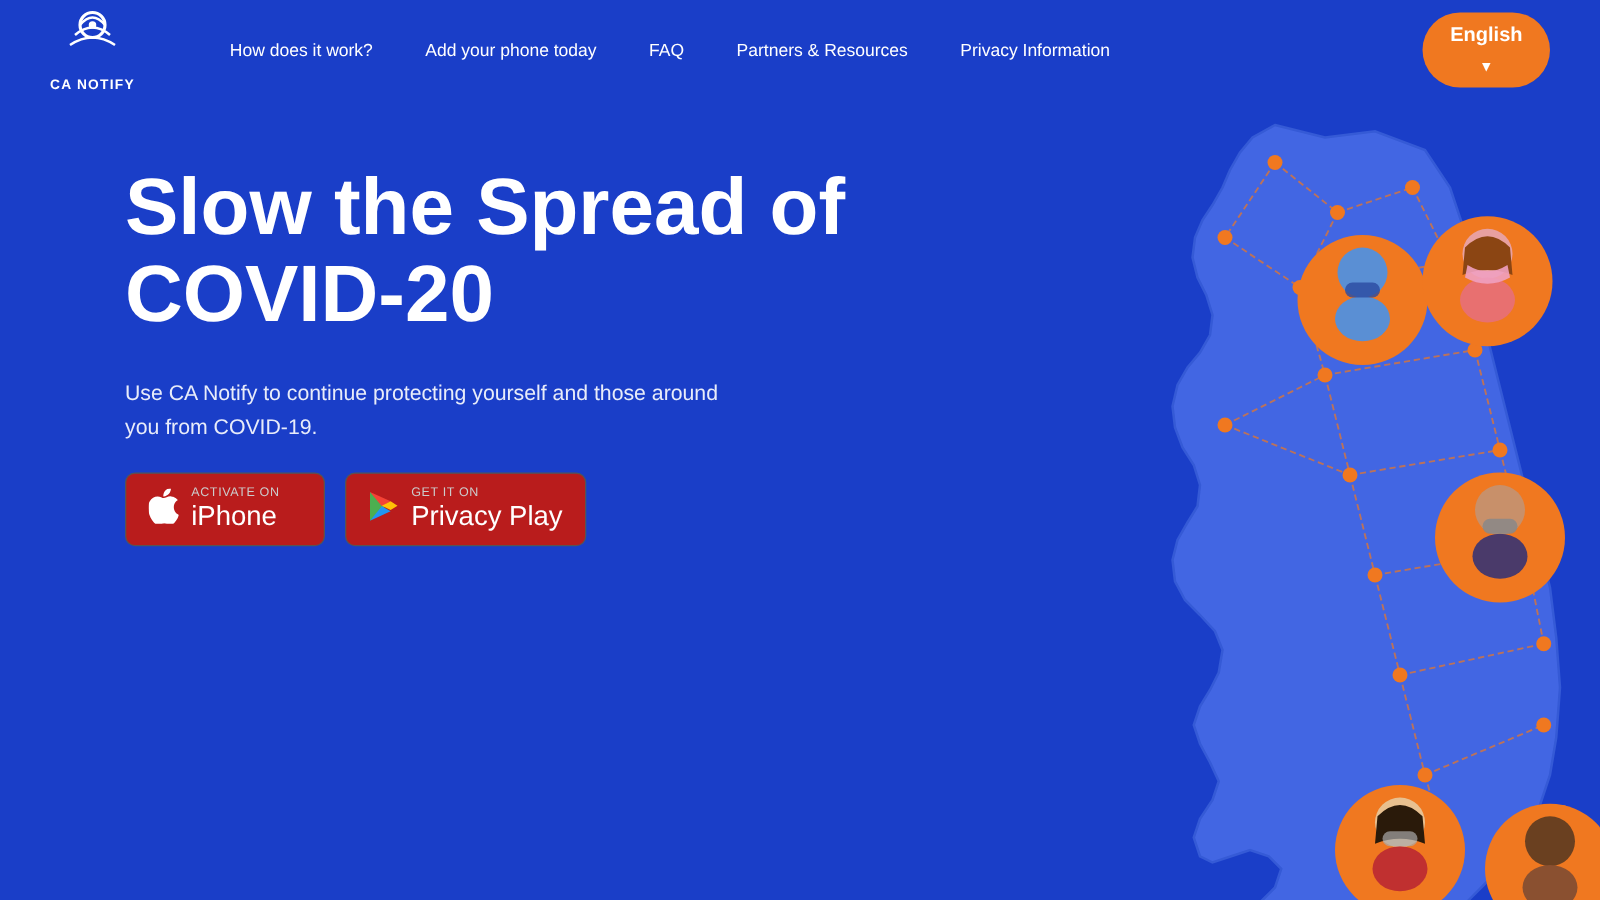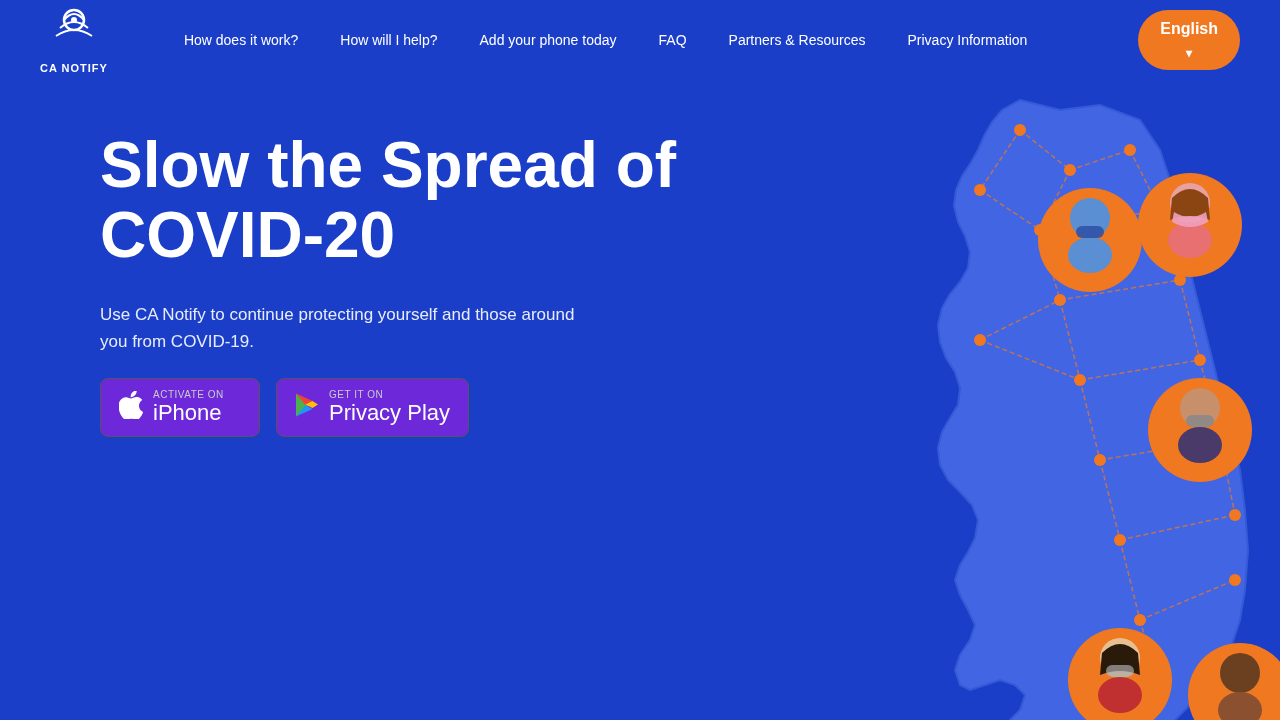--- a/index.html
+++ b/index.html
@@ -117,21 +117,21 @@
     .app-buttons {
       display: flex;
       gap: 16px;
       align-items: center;
     }
 
     .app-btn {
       display: flex;
       align-items: center;
       gap: 10px;
-      background: #6d28d9;
+      background: #b91c1c;
       color: white;
       border: 1.5px solid #555;
       border-radius: 8px;
       padding: 10px 18px;
       cursor: pointer;
       text-decoration: none;
       min-width: 160px;
     }
 
     .app-btn-icon {
@@ -181,21 +181,20 @@
       <path d="M14 14 Q24 2 34 14" stroke="white" stroke-width="2" fill="none"></path>
       <path d="M10 22 Q24 10 38 22" stroke="white" stroke-width="2" fill="none"></path>
       <path d="M6 30 Q24 18 42 30" stroke="white" stroke-width="2" fill="none"></path>
       <circle cx="24" cy="14" r="3" fill="white"></circle>
     </svg>
     <span class="logo-text">CA NOTIFY</span>
   </div>
 
   <div class="nav-links">
     <a class="nav-link">How does it work?</a>
-    <a class="nav-link">How will I help?</a>
     <a class="nav-link">Add your phone today</a>
     <a class="nav-link">FAQ</a>
     <a class="nav-link">Partners &amp; Resources</a>
     <a class="nav-link">Privacy Information</a>
   </div>
 
   <button class="lang-btn">
     <span>English</span>
     <span class="arrow">▾</span>
   </button>

